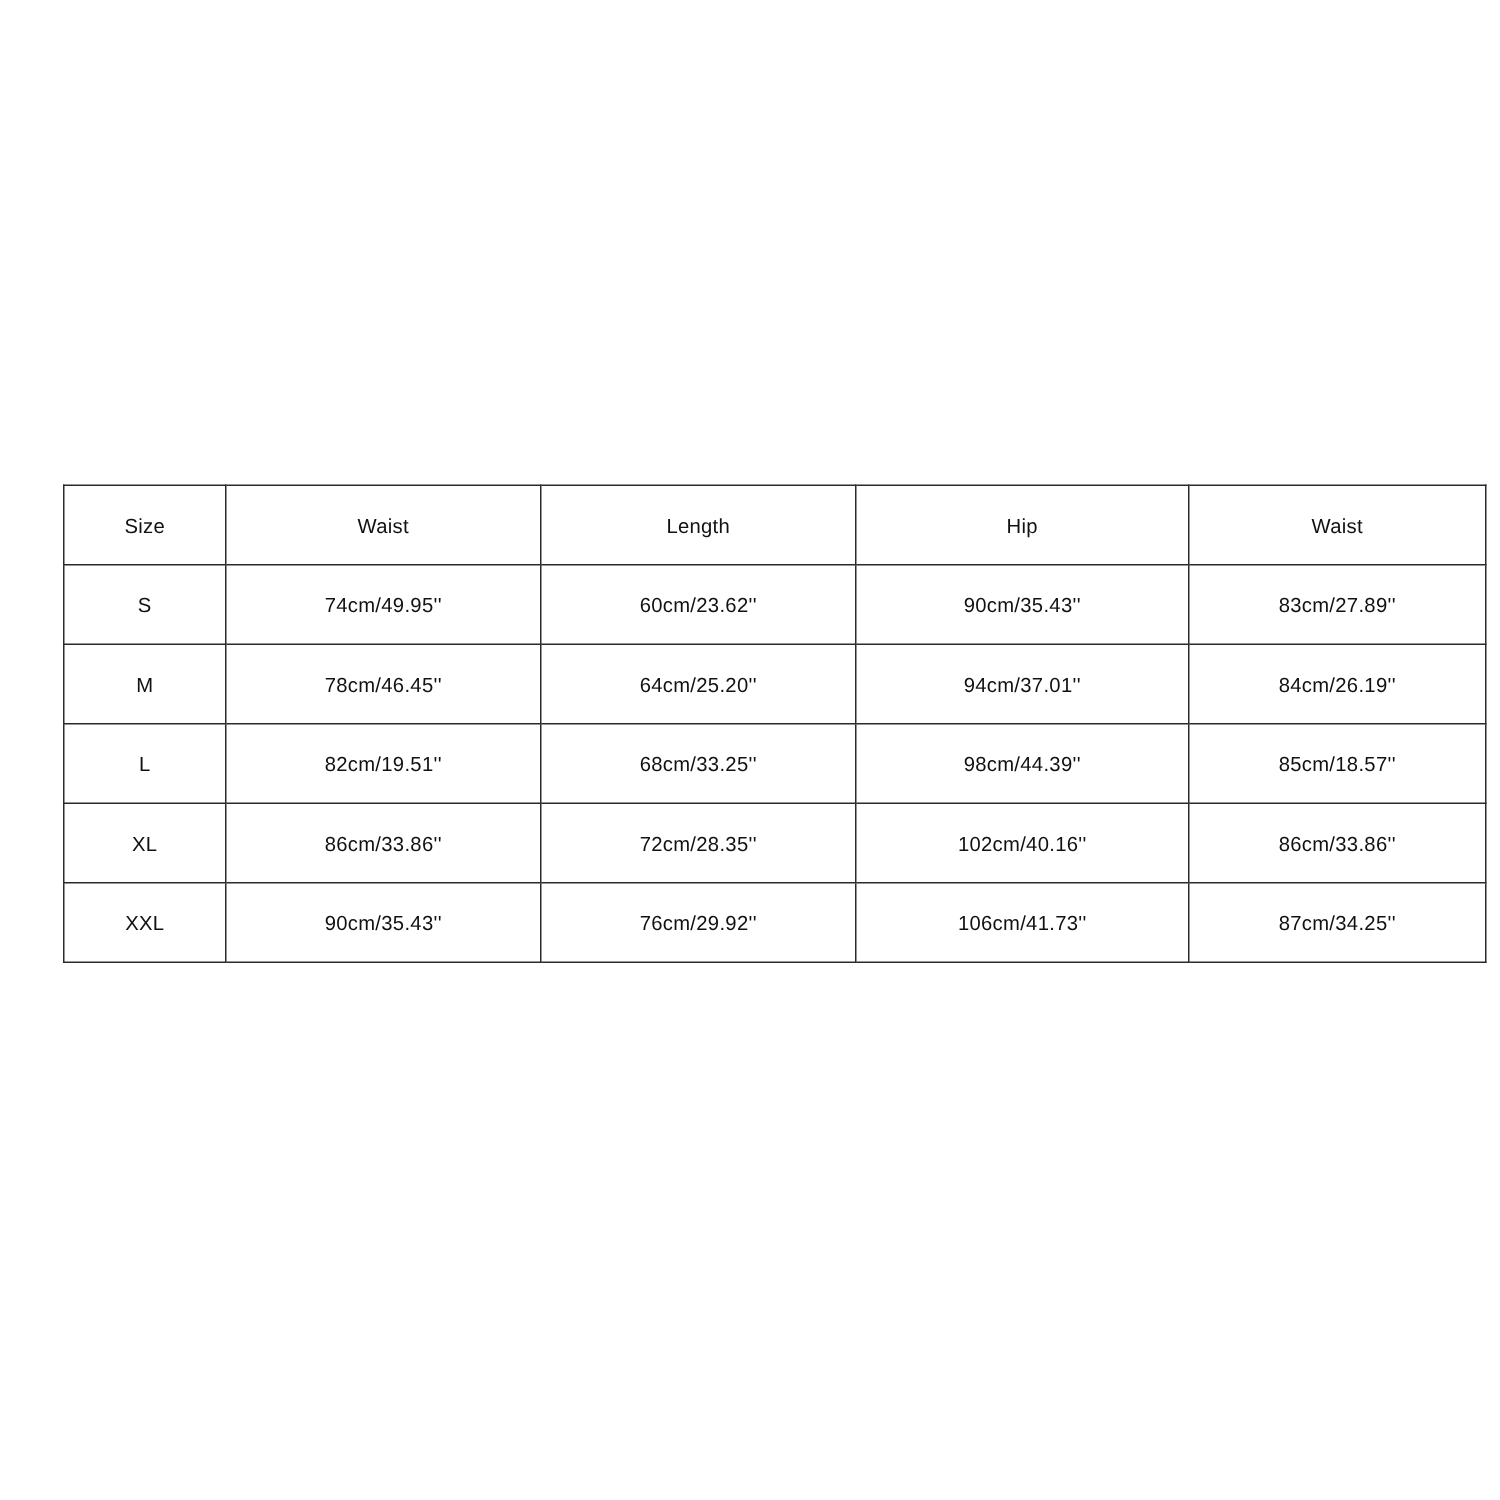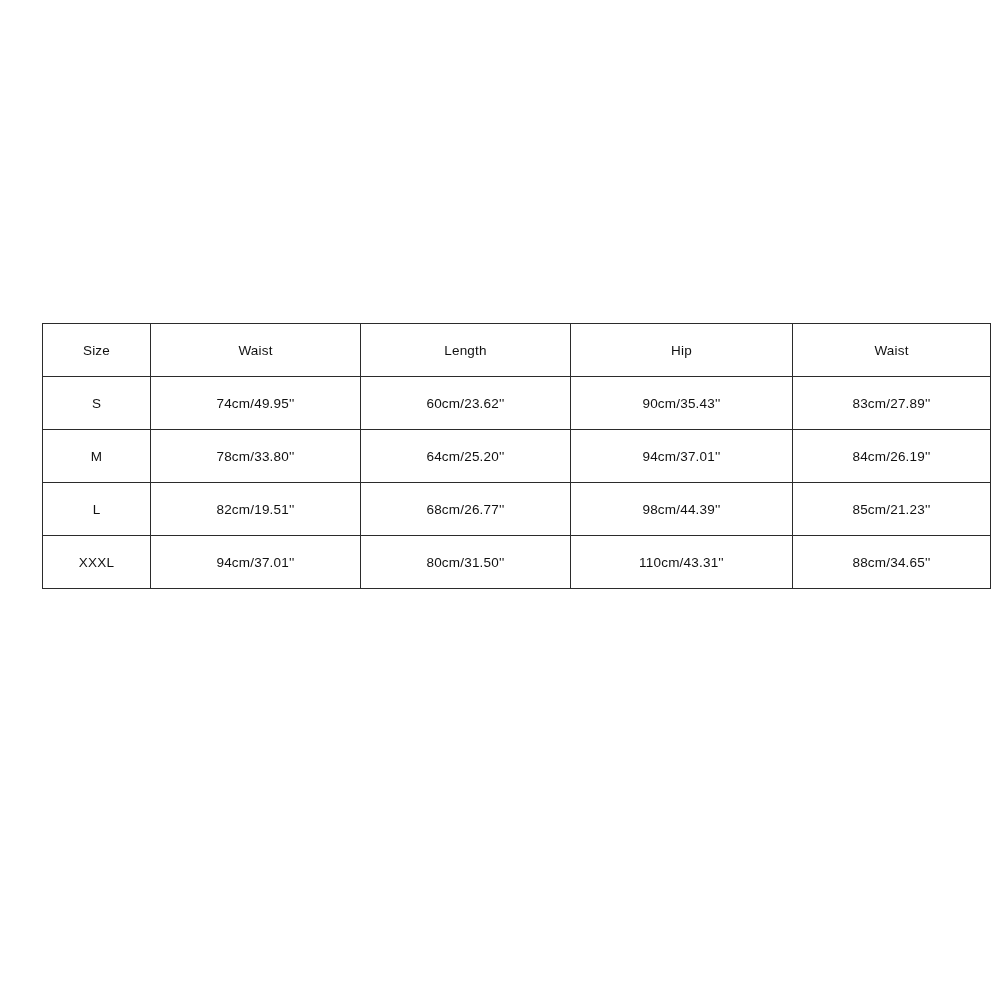--- a/index.html
+++ b/index.html
@@ -78,35 +78,42 @@
       <tbody>
         <tr>
           <td>S</td>
           <td>74cm/49.95''</td>
           <td>60cm/23.62''</td>
           <td>90cm/35.43''</td>
           <td>83cm/27.89''</td>
         </tr>
         <tr>
           <td>M</td>
-          <td>78cm/33.80''</td>
+          <td>78cm/46.45''</td>
           <td>64cm/25.20''</td>
           <td>94cm/37.01''</td>
           <td>84cm/26.19''</td>
         </tr>
         <tr>
           <td>L</td>
           <td>82cm/19.51''</td>
-          <td>68cm/26.77''</td>
+          <td>68cm/33.25''</td>
           <td>98cm/44.39''</td>
-          <td>85cm/21.23''</td>
+          <td>85cm/18.57''</td>
         </tr>
         <tr>
-          <td>XXXL</td>
-          <td>94cm/37.01''</td>
-          <td>80cm/31.50''</td>
-          <td>110cm/43.31''</td>
-          <td>88cm/34.65''</td>
+          <td>XL</td>
+          <td>86cm/33.86''</td>
+          <td>72cm/28.35''</td>
+          <td>102cm/40.16''</td>
+          <td>86cm/33.86''</td>
+        </tr>
+        <tr>
+          <td>XXL</td>
+          <td>90cm/35.43''</td>
+          <td>76cm/29.92''</td>
+          <td>106cm/41.73''</td>
+          <td>87cm/34.25''</td>
         </tr>
       </tbody>
     </table>
   </div>
 </div>
 
 </body></html>

